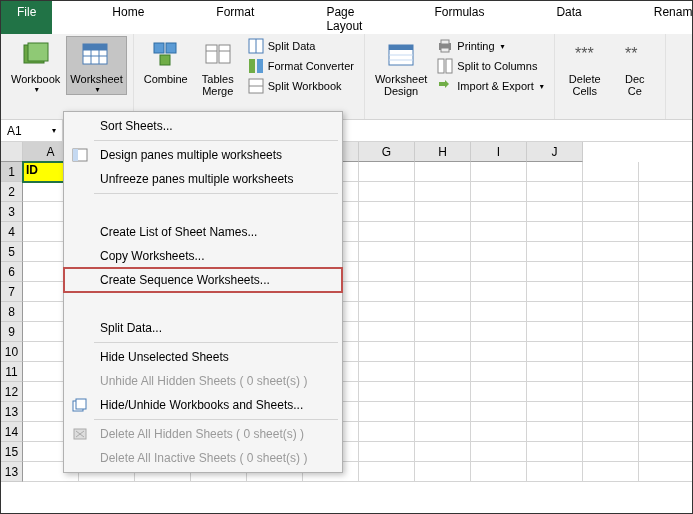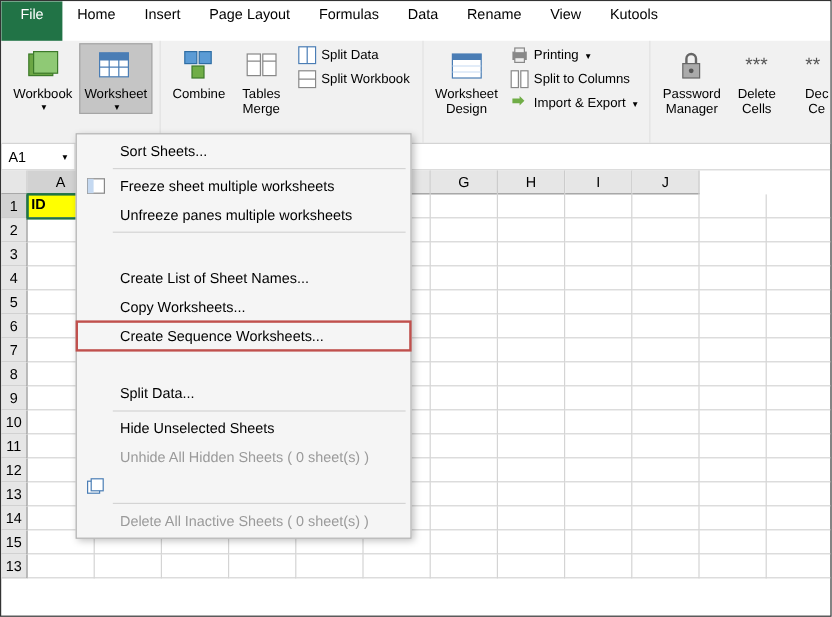--- a/index.html
+++ b/index.html
@@ -1,18 +1,18 @@
 <!DOCTYPE html>
 <html><head>
 <meta charset="utf-8">
 <style>
 * { margin: 0; padding: 0; box-sizing: border-box; font-family: 'Segoe UI', Tahoma, sans-serif; }
 body { width: 693px; height: 514px; overflow: hidden; background: #fff; border: 1px solid #333; position: relative; }
 
-.tabbar { display: flex; background: #fff; height: 33px; font-size: 12px; }
+.tabbar { display: flex; background: #fff; height: 33px; font-size: 12px; gap: 48px; }
 .tab { padding: 4px 12px 3px; cursor: pointer; }
 .tab.file { background: #217346; color: #fff; padding: 4px 16px; }
 .tab.active { background: #217346; color: #fff; }
 
 .ribbon { display: flex; background: #f1f1f1; border-bottom: 1px solid #d4d4d4; height: 86px; }
 .group { display: flex; flex-direction: column; align-items: center; border-right: 1px solid #e1e1e1; padding: 2px 6px 2px; font-size: 11px; position: relative; }
 .group-row { display: flex; gap: 2px; }
 .bigbtn { display: flex; flex-direction: column; align-items: center; justify-content: flex-start; padding: 3px 4px 0; min-width: 48px; cursor: pointer; }
 .bigbtn:hover, .bigbtn.hover { background: #c5c5c5; border: 1px solid #a5a5a5; padding: 2px 3px 0; }
 .bigbtn .ic { width: 32px; height: 32px; display: flex; align-items: center; justify-content: center; }
@@ -46,21 +46,21 @@
 .sep { height: 1px; background: #d4d4d4; margin: 2px 4px 2px 30px; }
 
 svg { display: block; }
 </style>
 </head>
 <body>
 
 <div class="tabbar">
   <div class="tab file">File</div>
   <div class="tab">Home</div>
-  <div class="tab">Insert</div>
+  <div class="tab">Format</div>
   <div class="tab">Page Layout</div>
   <div class="tab">Formulas</div>
   <div class="tab">Data</div>
   <div class="tab">Rename</div>
   <div class="tab">View</div>
   <div class="tab">Kutools</div>
 </div>
 
 <div class="ribbon">
   <div class="group">
@@ -117,20 +117,29 @@
       </div>
       <div class="col">
         <div class="smallbtn">
             <span class="ic">
               <svg width="16" height="16">
                 <rect x="1" y="1" width="14" height="14" fill="#fff" stroke="#4a7db5"></rect>
                 <line x1="8" y1="1" x2="8" y2="15" stroke="#4a7db5"></line>
               </svg>
             </span>
             <span>Split Data</span>
+          </div>
+        <div class="smallbtn">
+            <span class="ic">
+              <svg width="16" height="16">
+                <rect x="1" y="1" width="6" height="14" fill="#70ad47"></rect>
+                <rect x="9" y="1" width="6" height="14" fill="#5b9bd5"></rect>
+              </svg>
+            </span>
+            <span>Format Converter</span>
           </div>
         <div class="smallbtn">
             <span class="ic">
               <svg width="16" height="16">
                 <rect x="1" y="1" width="14" height="14" fill="#fff" stroke="#888"></rect>
                 <line x1="1" y1="8" x2="15" y2="8" stroke="#888"></line>
               </svg>
             </span>
             <span>Split Workbook</span>
           </div>
@@ -179,31 +188,20 @@
               </svg>
             </span>
             <span>Import &amp; Export</span>
             <span class="caret">▾</span>
           </div>
       </div>
     </div>
   </div>
   <div class="group">
     <div class="group-row">
-      <div class="bigbtn">
-        <span class="ic">
-            <svg width="28" height="28">
-              <rect x="7" y="12" width="14" height="12" fill="#aaa" stroke="#666"></rect>
-              <path d="M10 12 L10 8 A4 4 0 0 1 18 8 L18 12" fill="none" stroke="#666" stroke-width="2"></path>
-              <circle cx="14" cy="18" r="2" fill="#555"></circle>
-            </svg>
-          </span>
-        <span class="lbl" style="white-space:pre-line">Password
-Manager</span>
-      </div>
       <div class="bigbtn">
         <span class="ic">
             <svg width="28" height="28">
               <text x="4" y="18" font-size="16" fill="#555">***</text>
             </svg>
           </span>
         <span class="lbl" style="white-space:pre-line">Delete
 Cells</span>
       </div>
       <div class="bigbtn">
@@ -462,21 +460,21 @@
       <span>Sort Sheets...</span>
     </div>
   <div class="sep"></div>
   <div class="menuitem">
       <span class="mic">
         <svg width="16" height="14">
           <rect x="1" y="1" width="14" height="12" fill="#fff" stroke="#888"></rect>
           <rect x="1" y="1" width="5" height="12" fill="#c5d9f1"></rect>
         </svg>
       </span>
-      <span>Freeze sheet multiple worksheets</span>
+      <span>Design panes multiple worksheets</span>
     </div>
   <div class="menuitem">
       <span class="mic"></span>
       <span>Unfreeze panes multiple worksheets</span>
     </div>
   <div class="sep"></div>
   <div class="menuitem">
       <span class="mic"></span>
     </div>
   <div class="menuitem">
@@ -507,19 +505,30 @@
       <span class="mic"></span>
       <span>Unhide All Hidden Sheets ( 0 sheet(s) )</span>
     </div>
   <div class="menuitem">
       <span class="mic">
         <svg width="16" height="14">
           <rect x="1" y="3" width="10" height="10" fill="#fff" stroke="#4a7db5"></rect>
           <rect x="4" y="1" width="10" height="10" fill="#fff" stroke="#4a7db5"></rect>
         </svg>
       </span>
+      <span>Hide/Unhide Workbooks and Sheets...</span>
     </div>
   <div class="sep"></div>
   <div class="menuitem disabled">
+      <span class="mic">
+        <svg width="16" height="14">
+          <rect x="2" y="2" width="12" height="10" fill="#ddd" stroke="#aaa"></rect>
+          <line x1="4" y1="4" x2="12" y2="10" stroke="#aaa"></line>
+          <line x1="12" y1="4" x2="4" y2="10" stroke="#aaa"></line>
+        </svg>
+      </span>
+      <span>Delete All Hidden Sheets ( 0 sheet(s) )</span>
+    </div>
+  <div class="menuitem disabled">
       <span class="mic"></span>
       <span>Delete All Inactive Sheets ( 0 sheet(s) )</span>
     </div>
 </div>
 
 </body></html>

